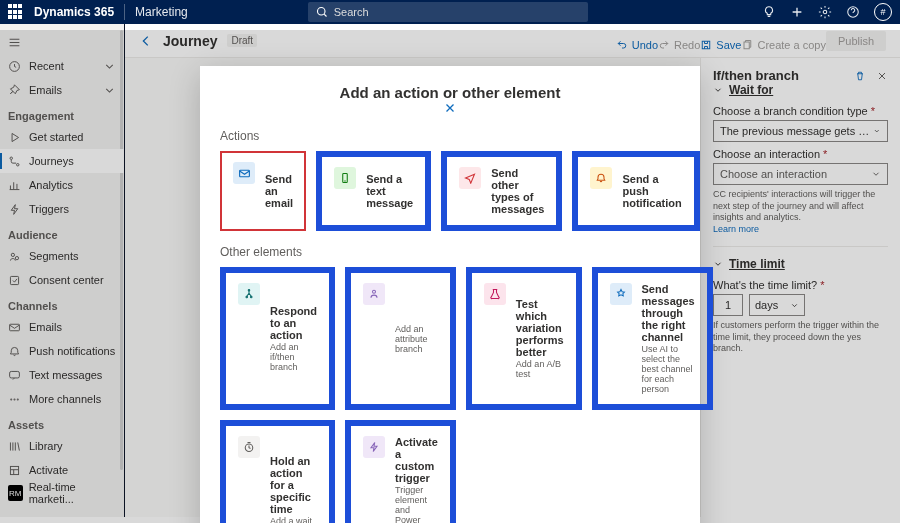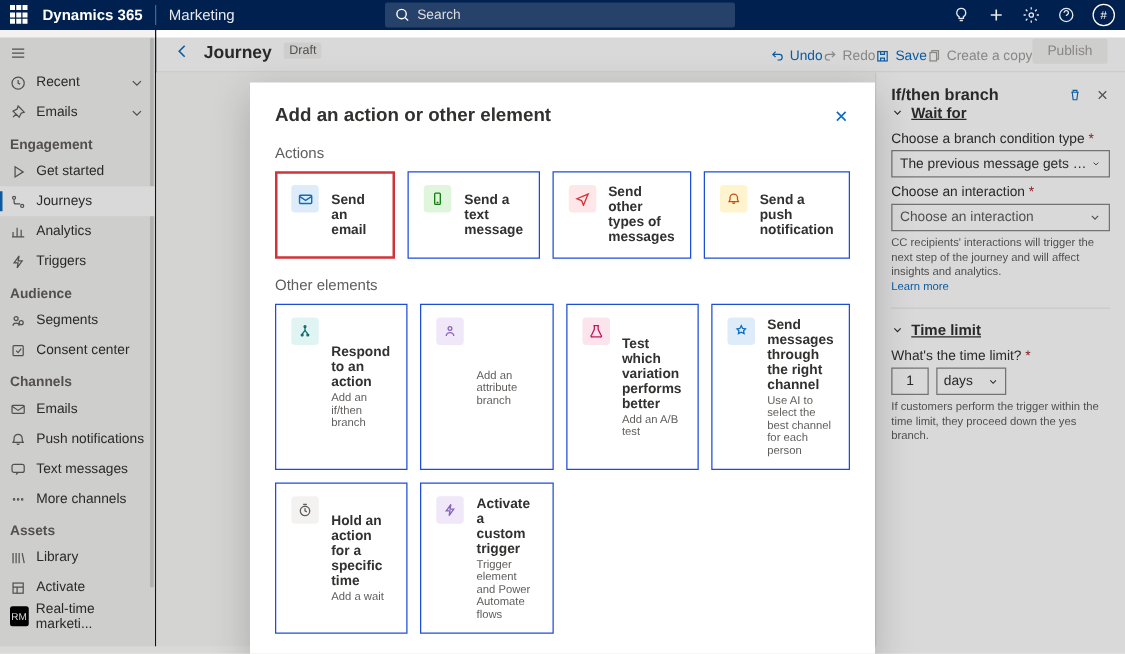--- a/index.html
+++ b/index.html
@@ -62,26 +62,26 @@
   .rp-select.placeholder { color: #605e5c; }
   .rp-help { font-size: 9px; color: #605e5c; line-height: 1.3; margin-top: 4px; }
   .rp-link { color: #0f6cbd; font-size: 9px; cursor: pointer; }
   .rp-timelimit { display: flex; gap: 6px; }
   .rp-num { border: 1px solid #8a8886; width: 30px; height: 22px; display: flex; align-items: center; justify-content: center; }
   .rp-unit { border: 1px solid #8a8886; width: 56px; height: 22px; display: flex; align-items: center; justify-content: space-between; padding: 0 5px; }
   .rp-divider { border-top: 1px solid #edebe9; margin: 12px 0 10px; }
   
   .overlay { position: absolute; inset: 30px 0 0 0; background: rgba(0,0,0,0.15); display: flex; align-items: flex-start; justify-content: center; }
   .modal { margin-top: 36px; background: #fff; width: 500px; box-shadow: 0 8px 30px rgba(0,0,0,0.2); padding: 18px 20px 26px; }
-  .modal-hdr { display: flex; justify-content: space-between; align-items: center; margin-bottom: 14px; }
+  .modal-hdr { display: flex; justify-content: space-between; align-items: center; margin-bottom: 14px; flex-direction: column; }
   .modal-title { font-size: 15px; font-weight: 600; }
   .modal-close { width: 14px; height: 14px; color: #0f6cbd; cursor: pointer; }
   .sect-label { font-size: 12px; color: #605e5c; margin-bottom: 8px; margin-top: 6px; }
   .tile-grid { display: grid; grid-template-columns: 1fr 1fr 1fr 1fr; gap: 10px; }
-  .tile { border: 1px solid #1d4ed8; padding: 10px 12px; display: flex; gap: 10px; cursor: pointer; }
+  .tile { border: 6px solid #1d4ed8; padding: 10px 12px; display: flex; gap: 10px; cursor: pointer; }
   .tile.highlighted { border: 2px solid #d13438; padding: 9px 11px; }
   .tile-ic { width: 22px; height: 22px; border-radius: 3px; display: flex; align-items: center; justify-content: center; flex-shrink: 0; }
   .tile-body { display: flex; flex-direction: column; justify-content: center; gap: 1px; }
   .tile-title { font-size: 11px; font-weight: 600; color: #323130; }
   .tile-sub { font-size: 9px; color: #605e5c; }
   .ic-col-blue { background: #deecf9; color: #0f6cbd; }
   .ic-col-green { background: #dff6dd; color: #107c10; }
   .ic-col-orange { background: #fff4ce; color: #ca5010; }
   .ic-col-red { background: #fde7e9; color: #d13438; }
   .ic-col-teal { background: #e0f4f4; color: #0b6a6a; }

